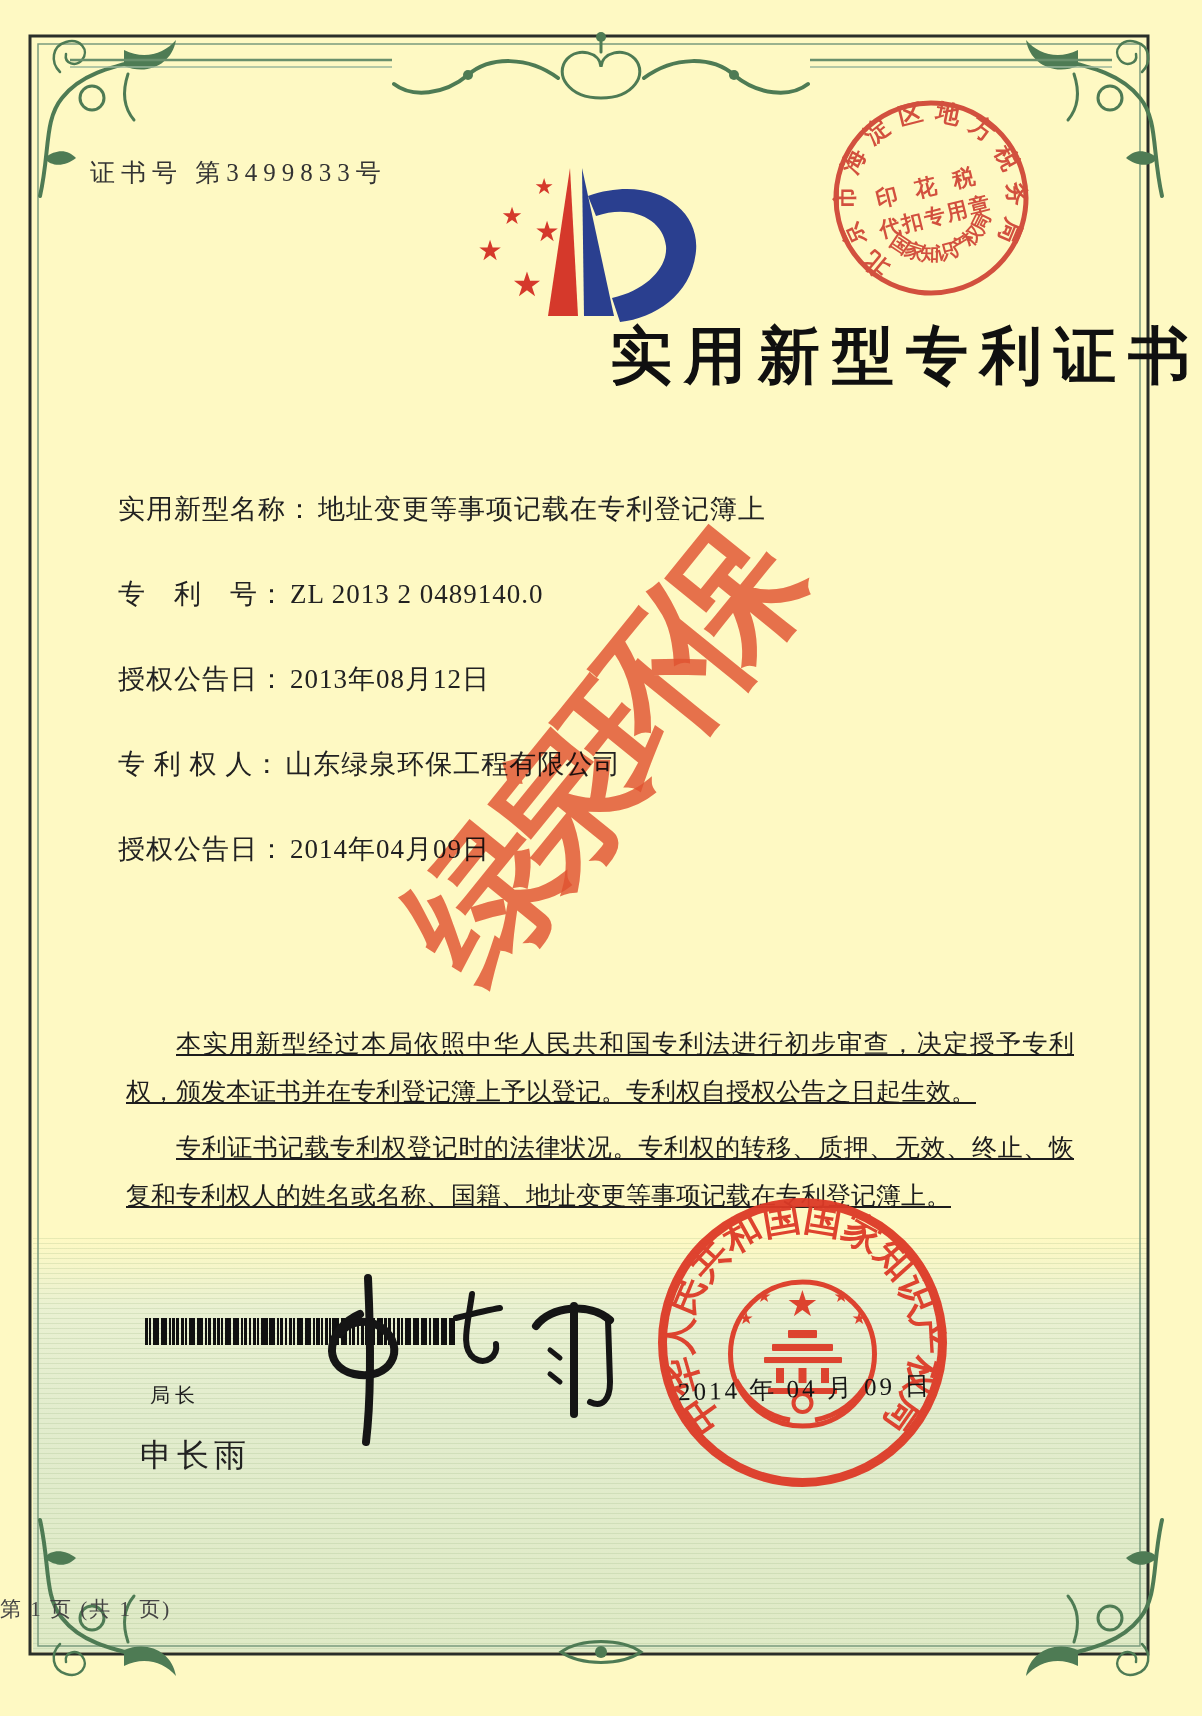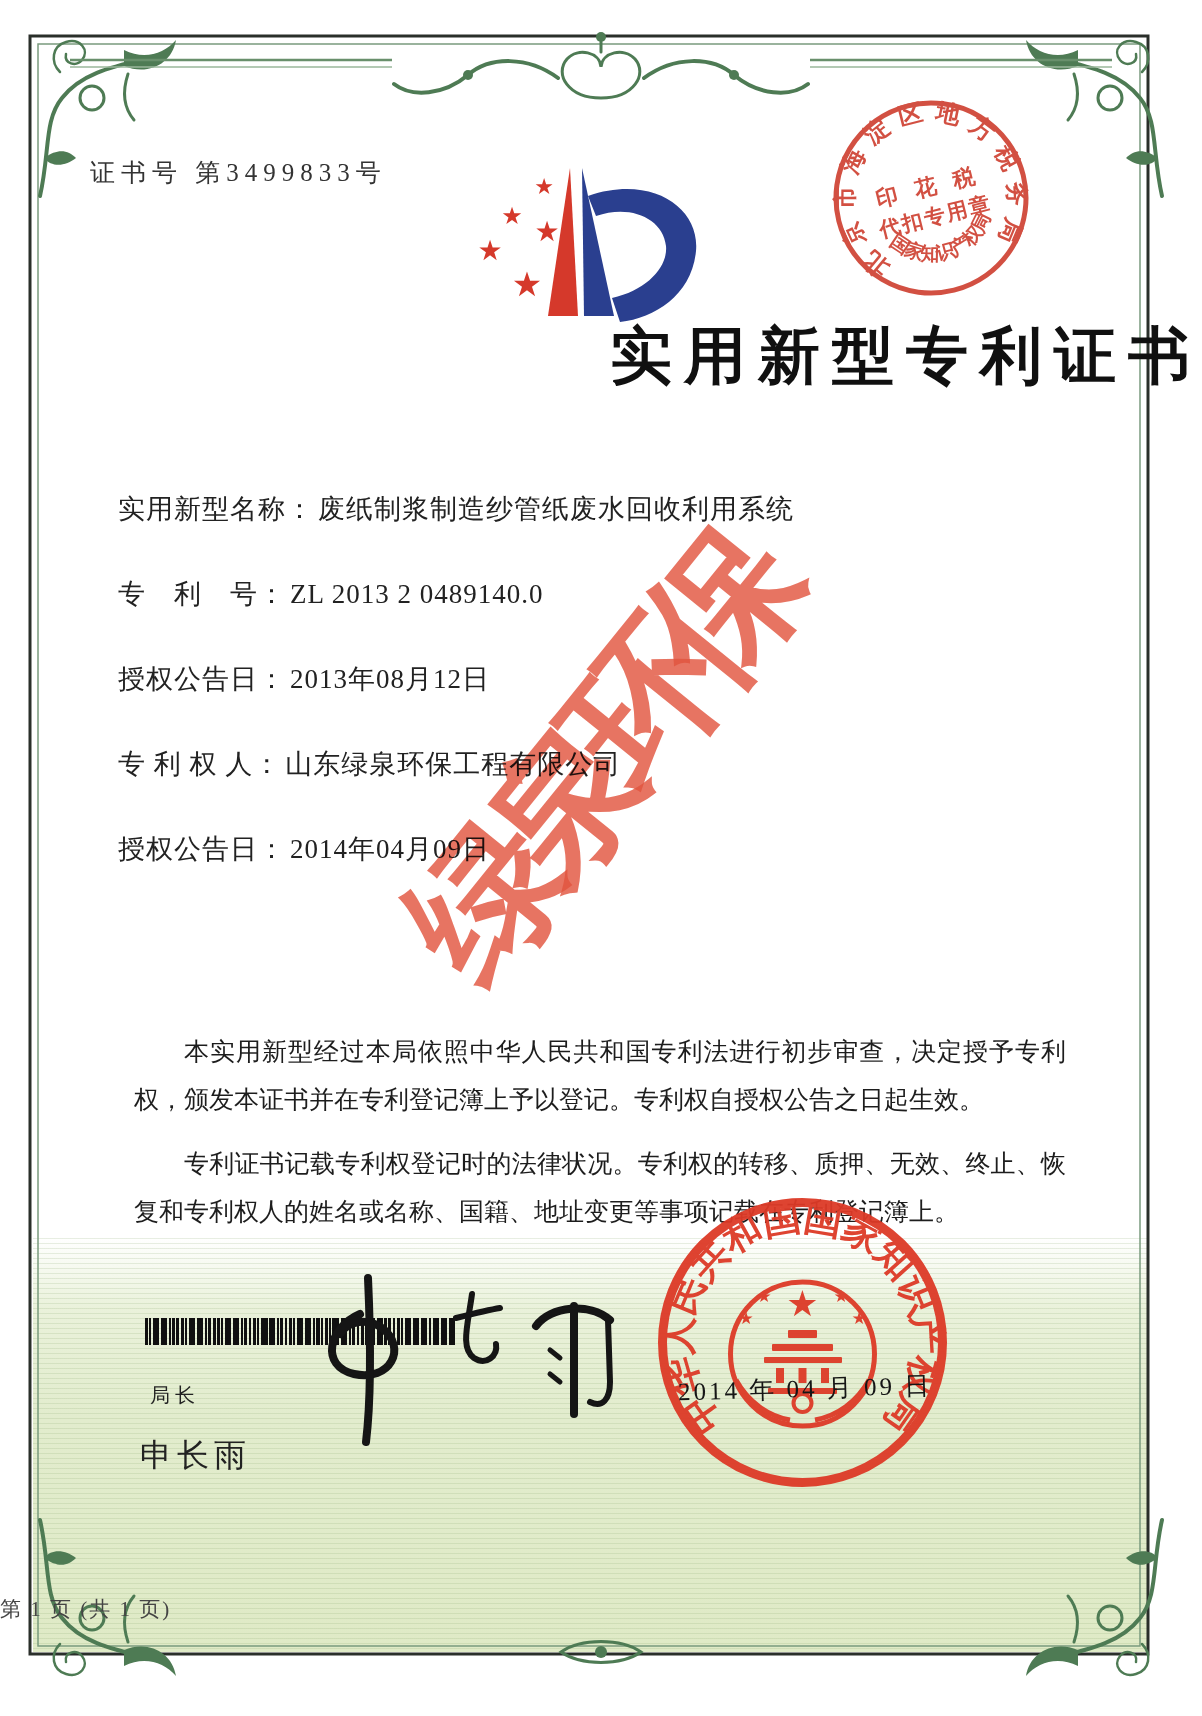--- a/index.html
+++ b/index.html
@@ -1,16 +1,16 @@
 <!DOCTYPE html>
 <html><head>
 <meta charset="utf-8">
 <style>
   html,body{margin:0;padding:0;background:#e8e8e8;}
-  .page{position:relative;width:1202px;height:1716px;margin:0 auto;background:#ffffff;overflow:hidden;
+  .page{position:relative;width:1202px;height:1716px;margin:0 auto;background:#fef9c3;overflow:hidden;
         font-family:"Liberation Serif","DejaVu Serif",serif;color:#1d1d1d;}
   svg text{font-family:"Liberation Serif","DejaVu Serif",serif;}
 
   .green-band{position:absolute;left:33px;top:1238px;width:1116px;height:414px;z-index:1;
     background:
       repeating-linear-gradient(180deg, rgba(140,170,115,.20) 0 1px, rgba(0,0,0,0) 1px 5px),
       linear-gradient(180deg, rgba(232,240,218,0) 0px, rgba(230,239,212,.85) 70px, #e2eccd 180px, #dfeac6 100%);}
 
   .frame-svg{position:absolute;left:0;top:0;z-index:2;}
 
@@ -21,21 +21,21 @@
   .title{position:absolute;left:0;top:314px;width:100%;text-align:right;font-size:62px;font-weight:700;
          letter-spacing:12px;color:#101010;z-index:3;}
 
   .fields{position:absolute;left:118px;top:492px;z-index:3;font-size:27px;color:#222;}
   .field-row{line-height:34px;margin-bottom:51px;white-space:nowrap;}
   .field-label{letter-spacing:1px;}
   .field-value{margin-left:4px;letter-spacing:1px;}
 
   .paras{position:absolute;left:118px;top:1012px;width:964px;z-index:3;font-size:25px;line-height:48px;
          color:#1d1d1d;text-align:justify;}
-  .paras p{margin:16px;text-indent:2em;}
+  .paras p{margin:8px;text-indent:2em;text-decoration:underline;}
 
   .watermark{position:absolute;left:250px;top:668px;width:700px;height:190px;z-index:6;display:flex;
              align-items:center;justify-content:center;transform:rotate(-51deg);font-size:150px;font-weight:700;
              color:rgba(226,85,63,.82);letter-spacing:-24px;mix-blend-mode:multiply;pointer-events:none;}
 
   .barcode{position:absolute;left:145px;top:1318px;width:312px;height:27px;z-index:4;
     background-image:
       repeating-linear-gradient(90deg,#101010 0 2px,rgba(0,0,0,0) 2px 4px),
       repeating-linear-gradient(90deg,#101010 0 3px,rgba(0,0,0,0) 3px 9px),
       repeating-linear-gradient(90deg,rgba(0,0,0,0) 0 5px,#101010 5px 6px,rgba(0,0,0,0) 6px 13px);}
@@ -125,21 +125,21 @@
       </text>
       <text x="105" y="96" font-size="22" font-weight="700" text-anchor="middle" letter-spacing="6">印 花 税</text>
       <text x="105" y="126" font-size="21" font-weight="700" text-anchor="middle" letter-spacing="2">代扣专用章</text>
     </g>
   </svg>
 
   <div class="title">实用新型专利证书</div>
 
   <div class="fields">
     <div class="field-row">
-      <span class="field-label">实用新型名称：</span><span class="field-value">废纸制浆制造纱管纸废水回收利用系统</span>
+      <span class="field-label">实用新型名称：</span><span class="field-value">地址变更等事项记载在专利登记簿上</span>
     </div>
     <div class="field-row">
       <span class="field-label">专　利　号：</span><span class="field-value">ZL 2013 2 0489140.0</span>
     </div>
     <div class="field-row">
       <span class="field-label">授权公告日：</span><span class="field-value">2013年08月12日</span>
     </div>
     <div class="field-row">
       <span class="field-label">专 利 权 人：</span><span class="field-value">山东绿泉环保工程有限公司</span>
     </div>

